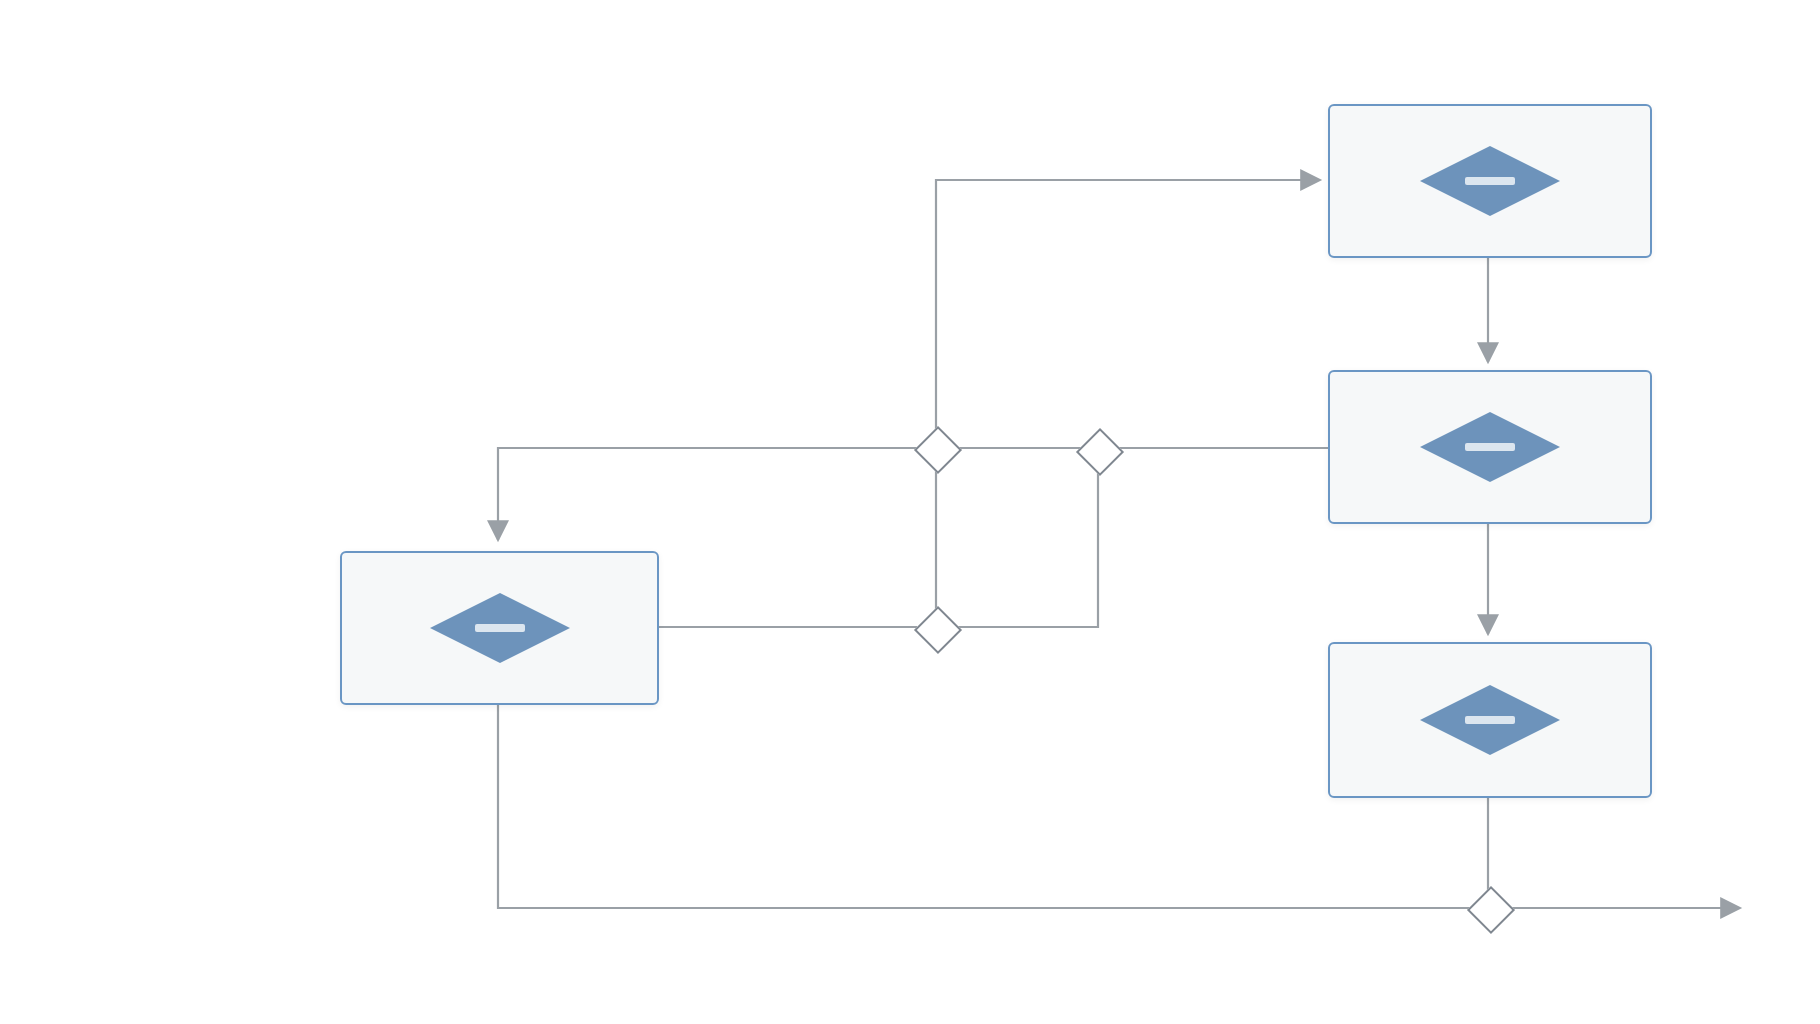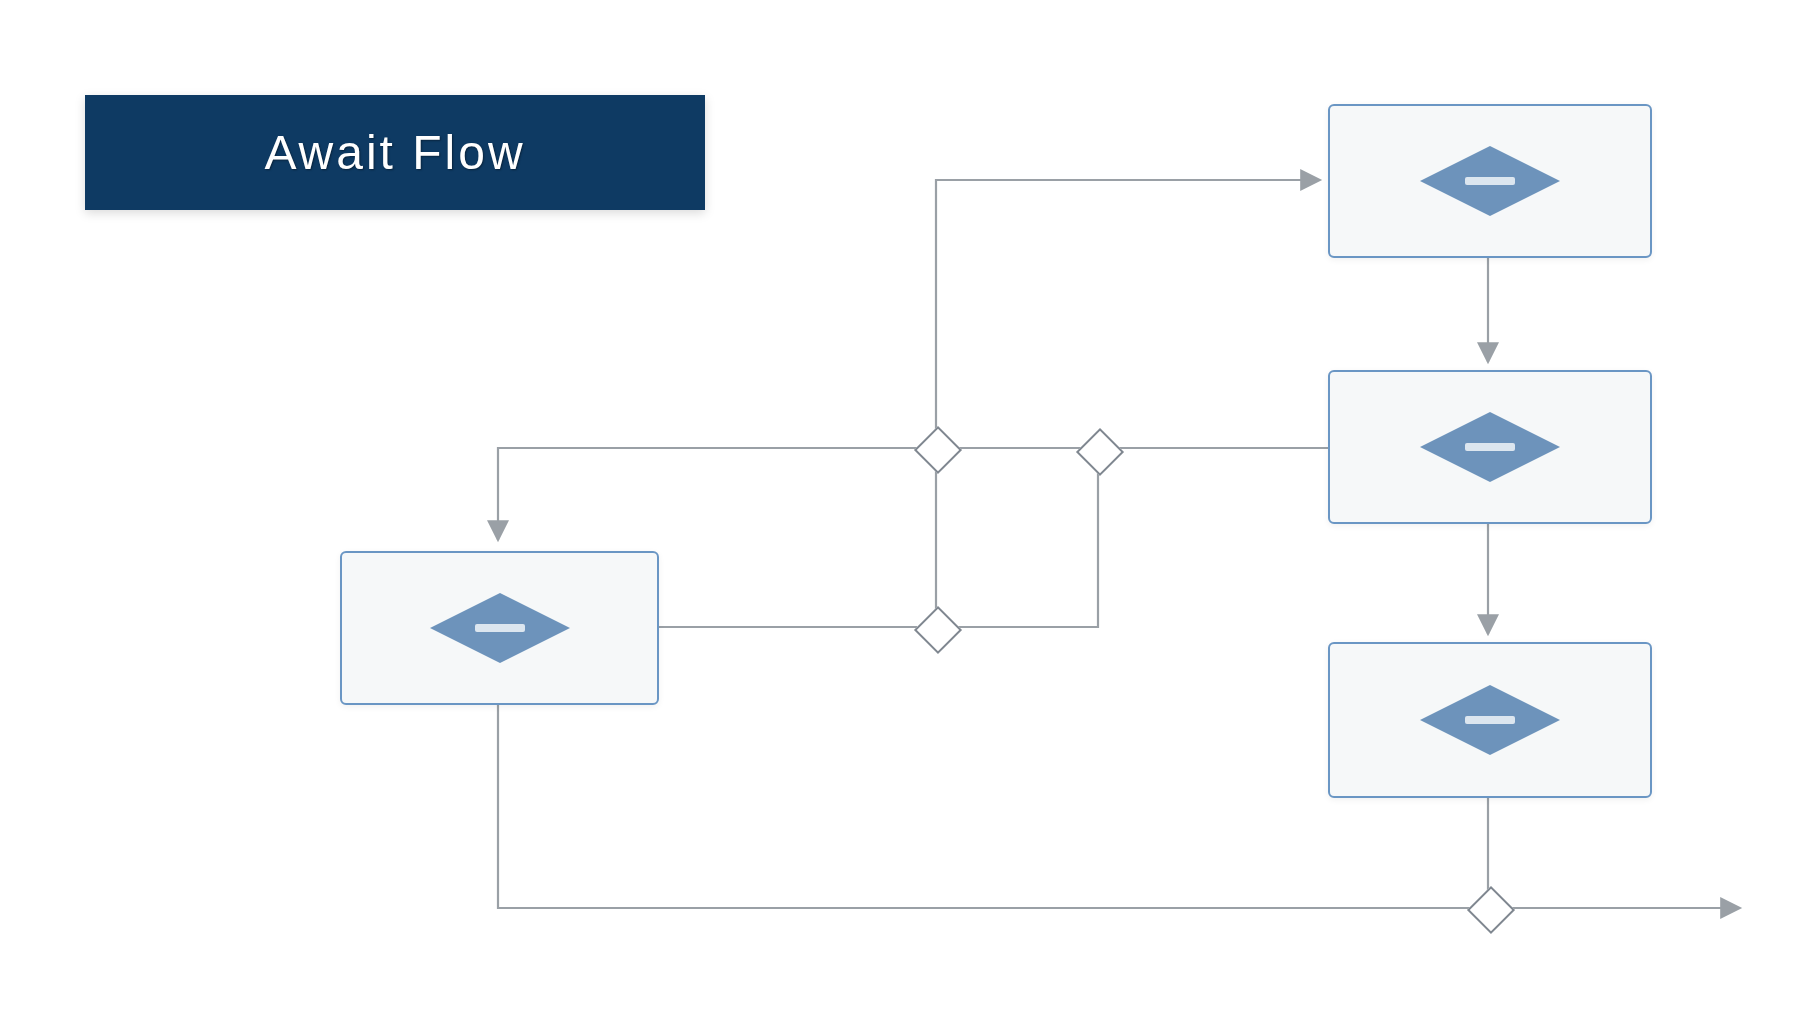--- a/index.html
+++ b/index.html
@@ -94,23 +94,20 @@
 
     <path class="conn" d="M 1488 520  L 1488 634" marker-end="url(#arrow)"></path>
 
     <path class="conn" d="M 1488 794  L 1488 890"></path>
 
     <path class="conn" d="M 1507 908  L 1740 908" marker-end="url(#arrow)"></path>
 
     <path class="conn" d="M 498 701  L 498 908  L 1470 908"></path>
   </svg>
 
-  <div class="title-banner" style="left:85px; top:95px; width:620px; height:115px;">
-    <span>Await Flow</span>
-  </div>
 
   <div class="flow-box" style="left:340px; top:551px; width:315px; height:150px;">
     <svg width="160" height="90">
       <polygon points="80,10 150,45 80,80 10,45" fill="#6d93bb"></polygon>
       <rect x="55" y="41" width="50" height="8" fill="#dce6ef" rx="2"></rect>
     </svg>
   </div>
 
   <div class="flow-box" style="left:1328px; top:104px; width:320px; height:150px;">
     <svg width="160" height="90">

